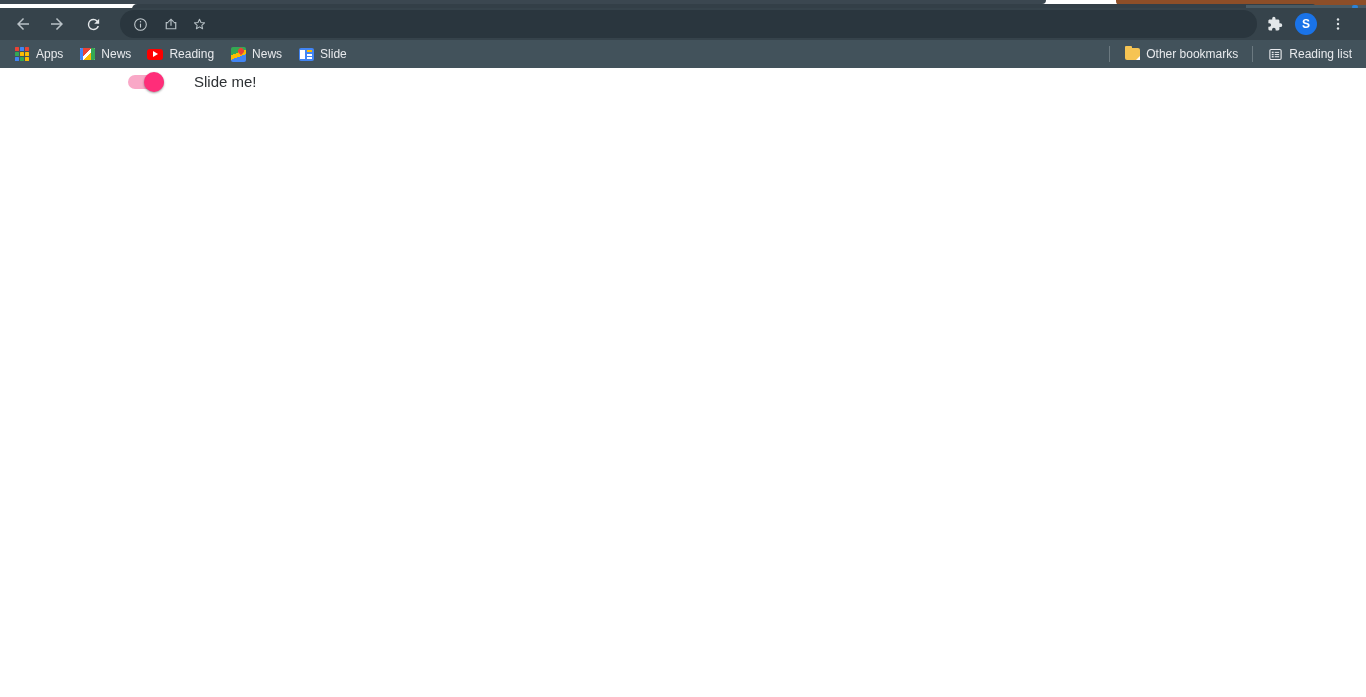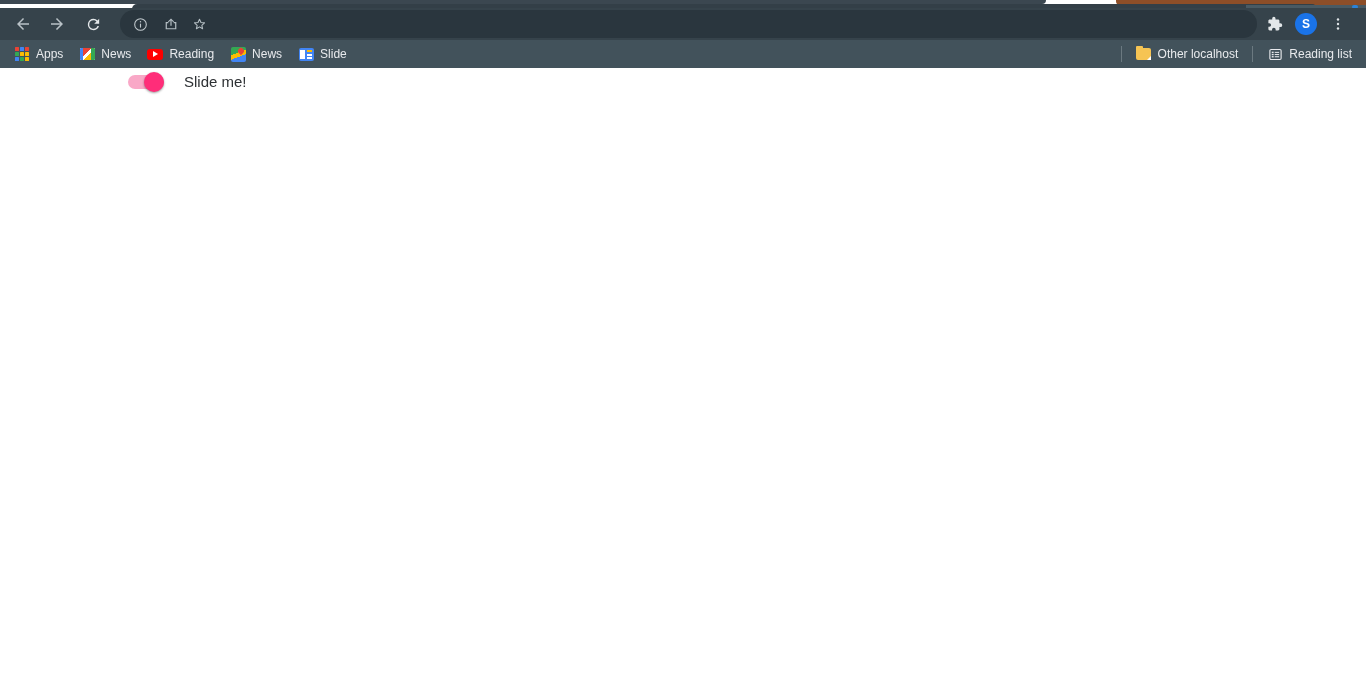--- a/index.html
+++ b/index.html
@@ -318,21 +318,21 @@
     position: absolute;
     left: 16px;
     top: -3px;
     width: 20px; height: 20px;
     border-radius: 50%;
     background: #ff2d79;
     box-shadow: 0 1px 2px rgba(0,0,0,0.28), 0 1px 3px rgba(0,0,0,0.14);
   }
 
   #slide-toggle-label {
-    margin-left: 20px;
+    margin-left: 30px;
     font-size: 15px;
     color: #2e3134;
     line-height: 1;
     white-space: nowrap;
   }
 </style>
 </head>
 <body>
 
 <div id="window-stack">
@@ -459,21 +459,21 @@
     </div>
 
     <div id="bookmarks-spacer"></div>
 
     <div class="bm-sep"></div>
 
     <div class="bm-item">
       <span class="bm-icon">
         <span class="folder-ico"></span>
       </span>
-      <span>Other localhost</span>
+      <span>Other bookmarks</span>
     </div>
 
     <div class="bm-sep"></div>
 
     <div class="bm-item">
       <span class="bm-icon">
         <svg width="15" height="15" viewBox="0 0 24 24">
           <rect x="3" y="4" width="18" height="16" rx="2" fill="none" stroke="#e8eaed" stroke-width="1.8"></rect>
           <rect x="6" y="7.5" width="3" height="2.2" fill="#e8eaed"></rect>
           <rect x="6" y="11" width="3" height="2.2" fill="#e8eaed"></rect>

